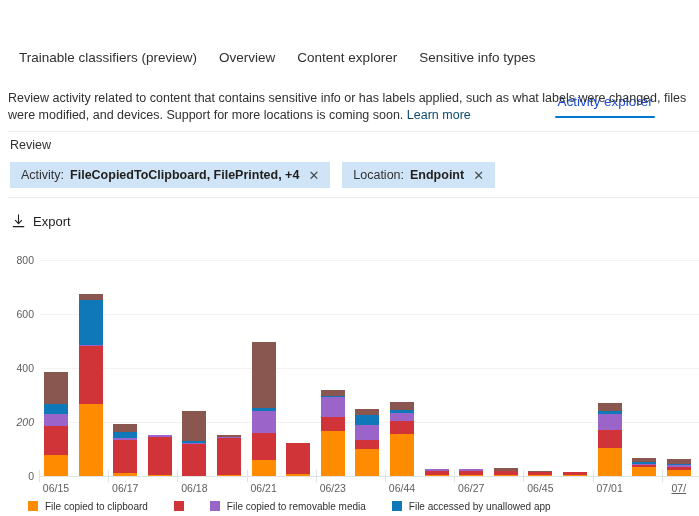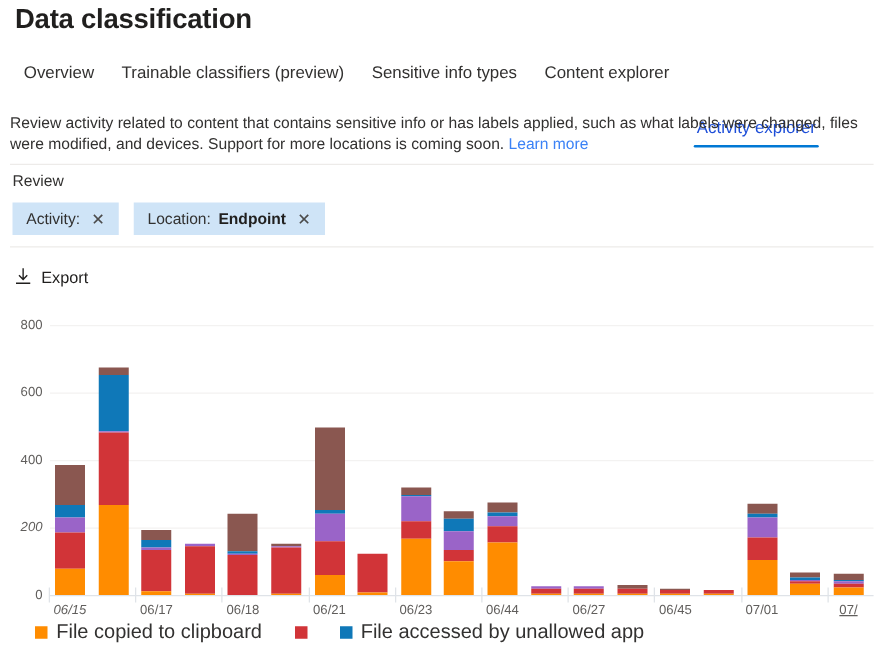--- a/index.html
+++ b/index.html
@@ -29,21 +29,21 @@
   .tab.active::after{
     content:"";position:absolute;left:9px;right:9px;bottom:-7px;height:2px;
     background:#0078d4;border-radius:1px;
   }
 
   
   .desc{
     position:absolute;left:8px;top:90px;width:692px;
     font-size:12.5px;line-height:17px;color:#323130;
   }
-  .desc a{color:#3b82f6;text-decoration:none;}
+  .desc a{color:#0c4a6e;text-decoration:none;}
 
   .hr{position:absolute;left:8px;top:131px;width:691px;height:1px;background:#edebe9;}
 
   
   .filter-label{
     position:absolute;left:10px;top:138px;font-size:12.5px;color:#323130;
   }
   .pills{position:absolute;left:10px;top:162px;display:flex;align-items:center;gap:12px;}
   .pill{
     height:26px;display:flex;align-items:center;gap:6px;
@@ -89,49 +89,49 @@
   .xsep{position:absolute;width:1px;background:#dfe3e8;}
 
   
   .legend{
     position:absolute;left:0;top:496px;width:699px;height:20px;
     display:flex;align-items:center;gap:0px;overflow:hidden;
     padding-left:28px;box-sizing:border-box;
   }
   .lg{display:flex;align-items:center;gap:7px;margin-right:26px;white-space:nowrap;cursor:pointer;}
   .lg .sw{width:10px;height:10px;display:block;flex:none;}
-  .lg .lb{font-size:16px;color:#323130;}
+  .lg .lb{font-size:10px;color:#323130;}
 </style>
 </head>
 <body>
 
 <div class="page">
 
-  <div class="page-title">Data classification</div>
 
   <div class="tabs" id="tabbar">
+      <div class="tab">Trainable classifiers (preview)</div>
       <div class="tab">Overview</div>
-      <div class="tab">Trainable classifiers (preview)</div>
+      <div class="tab">Content explorer</div>
       <div class="tab">Sensitive info types</div>
-      <div class="tab">Content explorer</div>
       <div class="tab active">Activity explorer</div>
     </div>
 
   <div class="desc">
     <span>Review activity related to content that contains sensitive info or has labels applied, such as what labels were changed, files were modified, and devices. Support for more locations is coming soon.</span>
     <a href="#">Learn more</a>
   </div>
 
   <div class="hr"></div>
 
   <div class="filter-label">Review</div>
 
   <div class="pills" id="pills">
       <div class="pill blue">
         <span class="k">Activity:</span>
+        <span class="v">FileCopiedToClipboard, FilePrinted, +4</span>
         <span class="xicon">✕</span>
       </div>
       <div class="pill blue">
         <span class="k">Location:</span>
         <span class="v">Endpoint</span>
         <span class="xicon">✕</span>
       </div>
     </div>
 
   <div class="hr2"></div>
@@ -268,21 +268,21 @@
           </div>
           <div class="bar" title="07/03" style="left: 626.8px; bottom: 0px;">
             <div class="seg" title="File copied to clipboard: 22" style="height: 5.94px; background: rgb(255, 140, 0);"></div>
             <div class="seg" title="File copied to network share: 10" style="height: 2.7px; background: rgb(209, 52, 56);"></div>
             <div class="seg" title="File copied to removable media: 8" style="height: 2.16px; background: rgb(154, 100, 200);"></div>
             <div class="seg" title="File accessed by unallowed app: 6" style="height: 1.62px; background: rgb(15, 120, 184);"></div>
             <div class="seg" title="File printed: 16" style="height: 4.32px; background: rgb(138, 87, 80);"></div>
           </div>
         </div>
         <div class="xsep" style="left: -1px; top: 220px; height: 12px;"></div>
-        <div class="xtick" style="left: 16px; font-style: italic;">06/15</div>
+        <div class="xtick" style="left: 16px;">06/15</div>
         <div class="xsep" style="left: 68.2px; top: 220px; height: 12px;"></div>
         <div class="xtick" style="left: 85.2px;">06/17</div>
         <div class="xsep" style="left: 137.4px; top: 220px; height: 12px;"></div>
         <div class="xtick" style="left: 154.4px;">06/18</div>
         <div class="xsep" style="left: 206.6px; top: 220px; height: 12px;"></div>
         <div class="xtick" style="left: 223.6px;">06/21</div>
         <div class="xsep" style="left: 275.8px; top: 220px; height: 12px;"></div>
         <div class="xtick" style="left: 292.8px;">06/23</div>
         <div class="xsep" style="left: 345px; top: 220px; height: 12px;"></div>
         <div class="xtick" style="left: 362px;">06/44</div>
@@ -299,18 +299,22 @@
 
   <div class="legend" id="legend">
       <div class="lg">
         <span class="sw" style="background: rgb(255, 140, 0);"></span>
         <span class="lb">File copied to clipboard</span>
       </div>
       <div class="lg">
         <span class="sw" style="background: rgb(209, 52, 56);"></span>
       </div>
       <div class="lg">
+        <span class="sw" style="background: rgb(154, 100, 200);"></span>
+        <span class="lb">File copied to removable media</span>
+      </div>
+      <div class="lg">
         <span class="sw" style="background: rgb(15, 120, 184);"></span>
         <span class="lb">File accessed by unallowed app</span>
       </div>
     </div>
 
 </div>
 
 </body></html>

